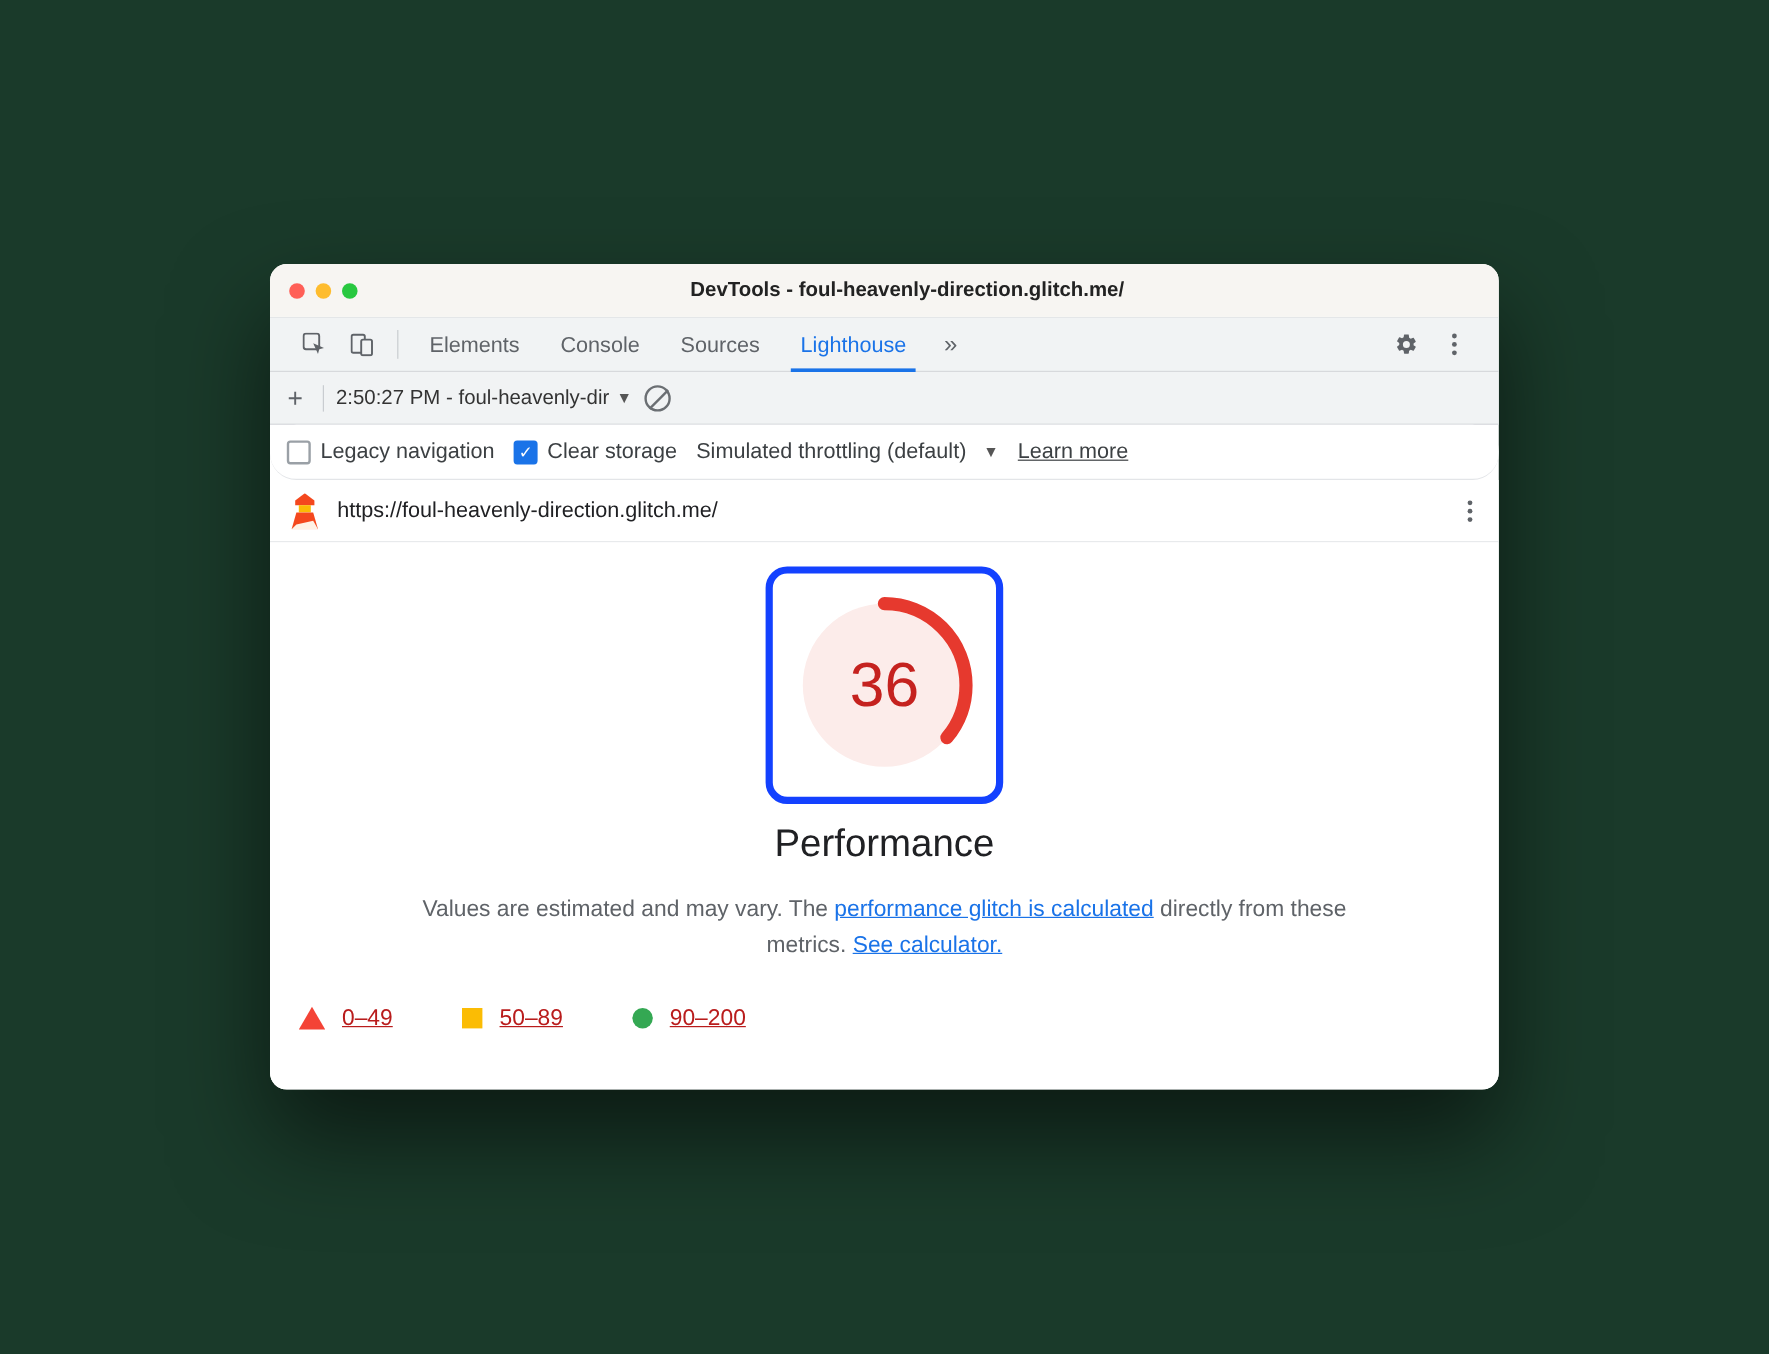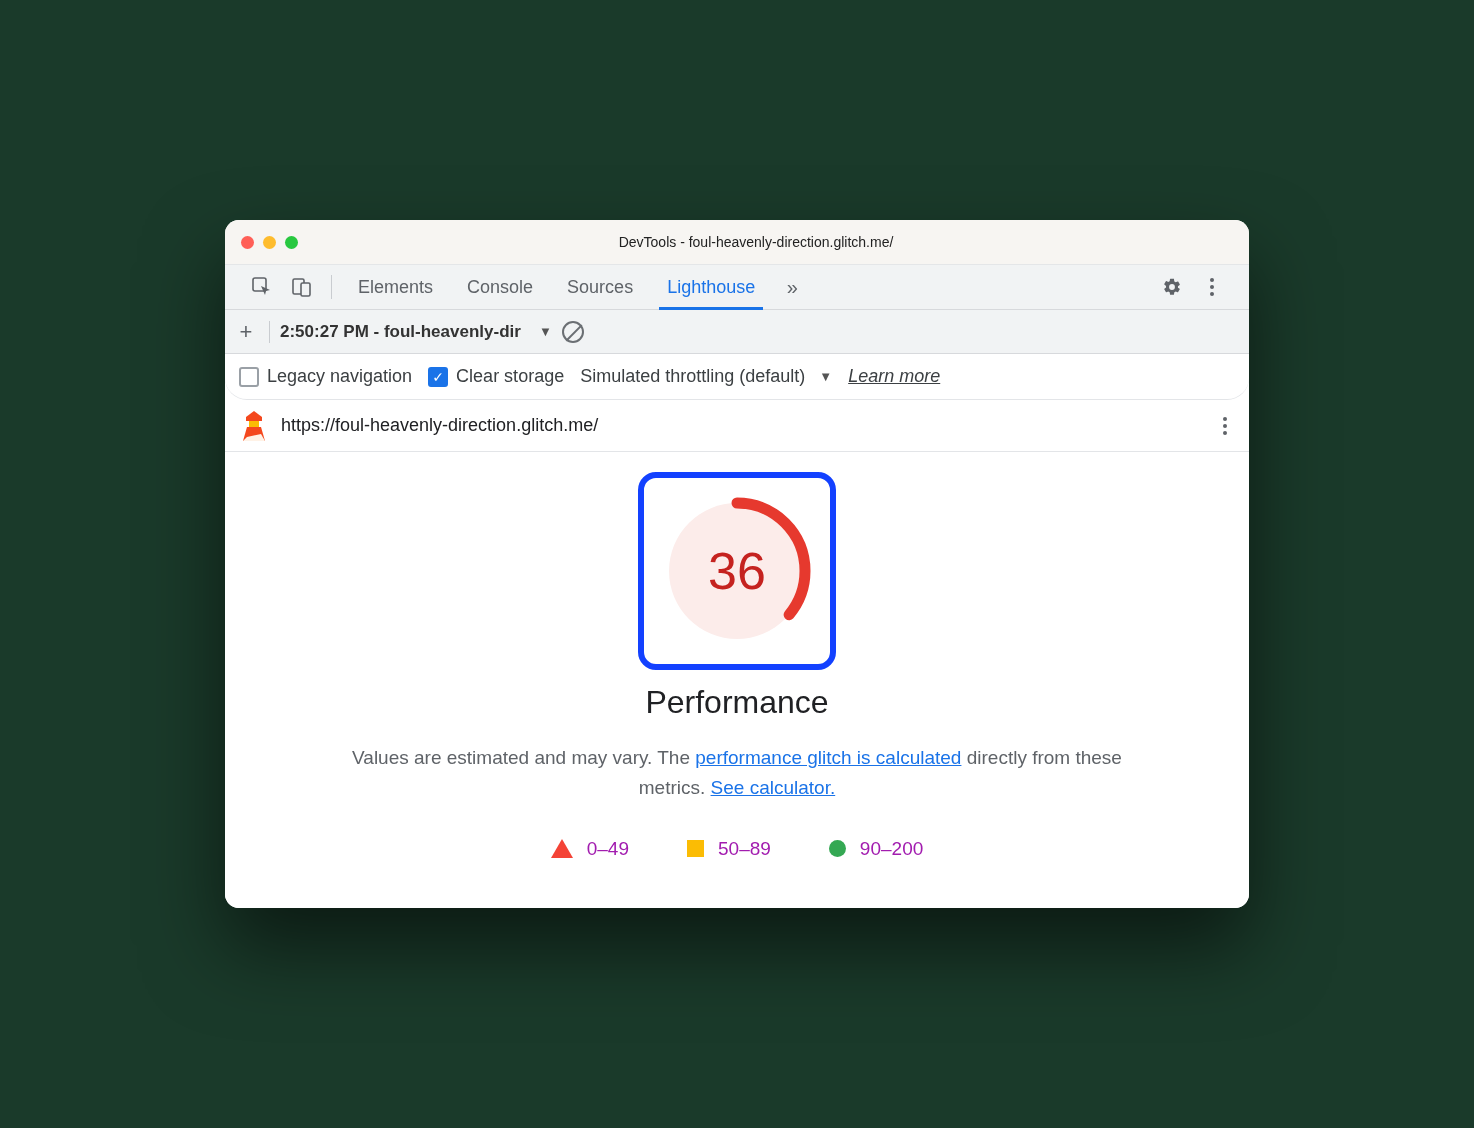--- a/index.html
+++ b/index.html
@@ -32,22 +32,22 @@
     margin-left: 16px;
   }
   .dot { width: 13px; height: 13px; border-radius: 50%; }
   .dot.red { background: #ff5f57; }
   .dot.yellow { background: #febc2e; }
   .dot.green { background: #28c840; }
   .title {
     position: absolute;
     left: 0; right: 0;
     text-align: center;
-    font-weight: 400;
-    font-size: 14px;
+    font-weight: 700;
+    font-size: 17px;
     color: #222;
     pointer-events: none;
     padding-left: 38px;
   }
   .tabs {
     display: flex;
     align-items: center;
     height: 46px;
     background: #f1f3f4;
     border-top: 1px solid #e4e6e8;
@@ -93,27 +93,26 @@
     background:#f1f3f4;
     border-bottom:1px solid #d7d9dc;
     padding: 0 8px;
     gap:10px;
     font-size:17px;
     color:#5f6368;
   }
   .subbar .plus { font-size:22px; width:26px; text-align:center; cursor:pointer; }
   .subbar .vdiv { width:1px; height:22px; background:#c9ccd0; }
   .dropdown-label {
-    display:flex; align-items:center; gap:18px;
+    display:flex; align-items:center; gap:6px;
     max-width: 300px;
     cursor:pointer;
     color:#333;
     white-space:nowrap;
     overflow:hidden;
-    font-weight:bold;
   }
   .dropdown-label .txt { overflow:hidden; text-overflow:clip; }
   .caret-down { font-size:13px; color:#555; }
   .prohibit { width:22px;height:22px; border:2.2px solid #6b6f73; border-radius:50%; position:relative; cursor:pointer;}
   .prohibit::after{content:"";position:absolute;width:2.2px;height:22px;background:#6b6f73;left:9px;top:-1px;transform:rotate(45deg);}
 
   .optbar {
     display:flex;
     align-items:center;
     gap:16px;
@@ -125,21 +124,21 @@
     color:#3c4043;
     border-radius:22px;
   }
   .checkbox {
     width:20px;height:20px;border:2px solid #9aa0a6;border-radius:3px;display:inline-flex;align-items:center;justify-content:center;cursor:pointer;
   }
   .checkbox.checked{background:#1a73e8;border-color:#1a73e8;color:#fff;}
   .checkmark{font-size:14px;line-height:1;}
   .optbar .lbl{display:flex;align-items:center;gap:8px;}
   .throttle{display:flex;align-items:center;gap:14px;color:#3c4043;}
-  .learn{ text-decoration:underline; cursor:pointer; color:#3c4043;font-style:italic;}
+  .learn{ text-decoration:underline; cursor:pointer; color:#3c4043;}
   .optbar .flex{flex:1;}
 
   .urlbar {
     display:flex;align-items:center;height:52px;padding:0 16px;gap:14px;
     border-bottom:1px solid #e3e5e8;font-size:18px;color:#202124;background:#fff;
   }
   .lighthouse-icon{width:26px;height:30px;position:relative;}
   .lighthouse-icon svg{display:block;}
   .urlbar .url{flex:1;}
   .kebab{display:flex;flex-direction:column;gap:3px;cursor:pointer;padding:6px;}
@@ -158,21 +157,21 @@
   .gauge svg{transform:rotate(-90deg);}
   .gauge-bg{fill:#fcecea;}
   .gauge-arc{fill:none;stroke:#e6392e;stroke-width:11;stroke-linecap:round;}
   .gauge-num{
     position:absolute;inset:0;display:flex;align-items:center;justify-content:center;
     font-size:52px;font-weight:400;color:#c5221f;
   }
   .cat-title{font-size:32px;font-weight:400;color:#202124;margin-top:14px;}
   .desc{font-size:19px;color:#5f6368;margin-top:22px;line-height:1.55;max-width:780px;margin-left:auto;margin-right:auto;}
   .desc a{color:#1a73e8;text-decoration:underline;cursor:pointer;}
-  .legend{display:flex;gap:58px;justify-content:center;margin-top:36px;font-size:19px;color:#a21caf;}
+  .legend{display:flex;gap:58px;justify-content:flex-start;margin-top:36px;font-size:19px;color:#b91c1c;text-decoration:underline;}
   .legend .item{display:flex;align-items:center;gap:14px;}
   .tri{width:0;height:0;border-left:11px solid transparent;border-right:11px solid transparent;border-bottom:19px solid #f44336;}
   .sq{width:17px;height:17px;background:#fbbc04;}
   .circ{width:17px;height:17px;border-radius:50%;background:#34a853;}
 </style>
 </head>
 <body>
 
 <div class="window">
 

